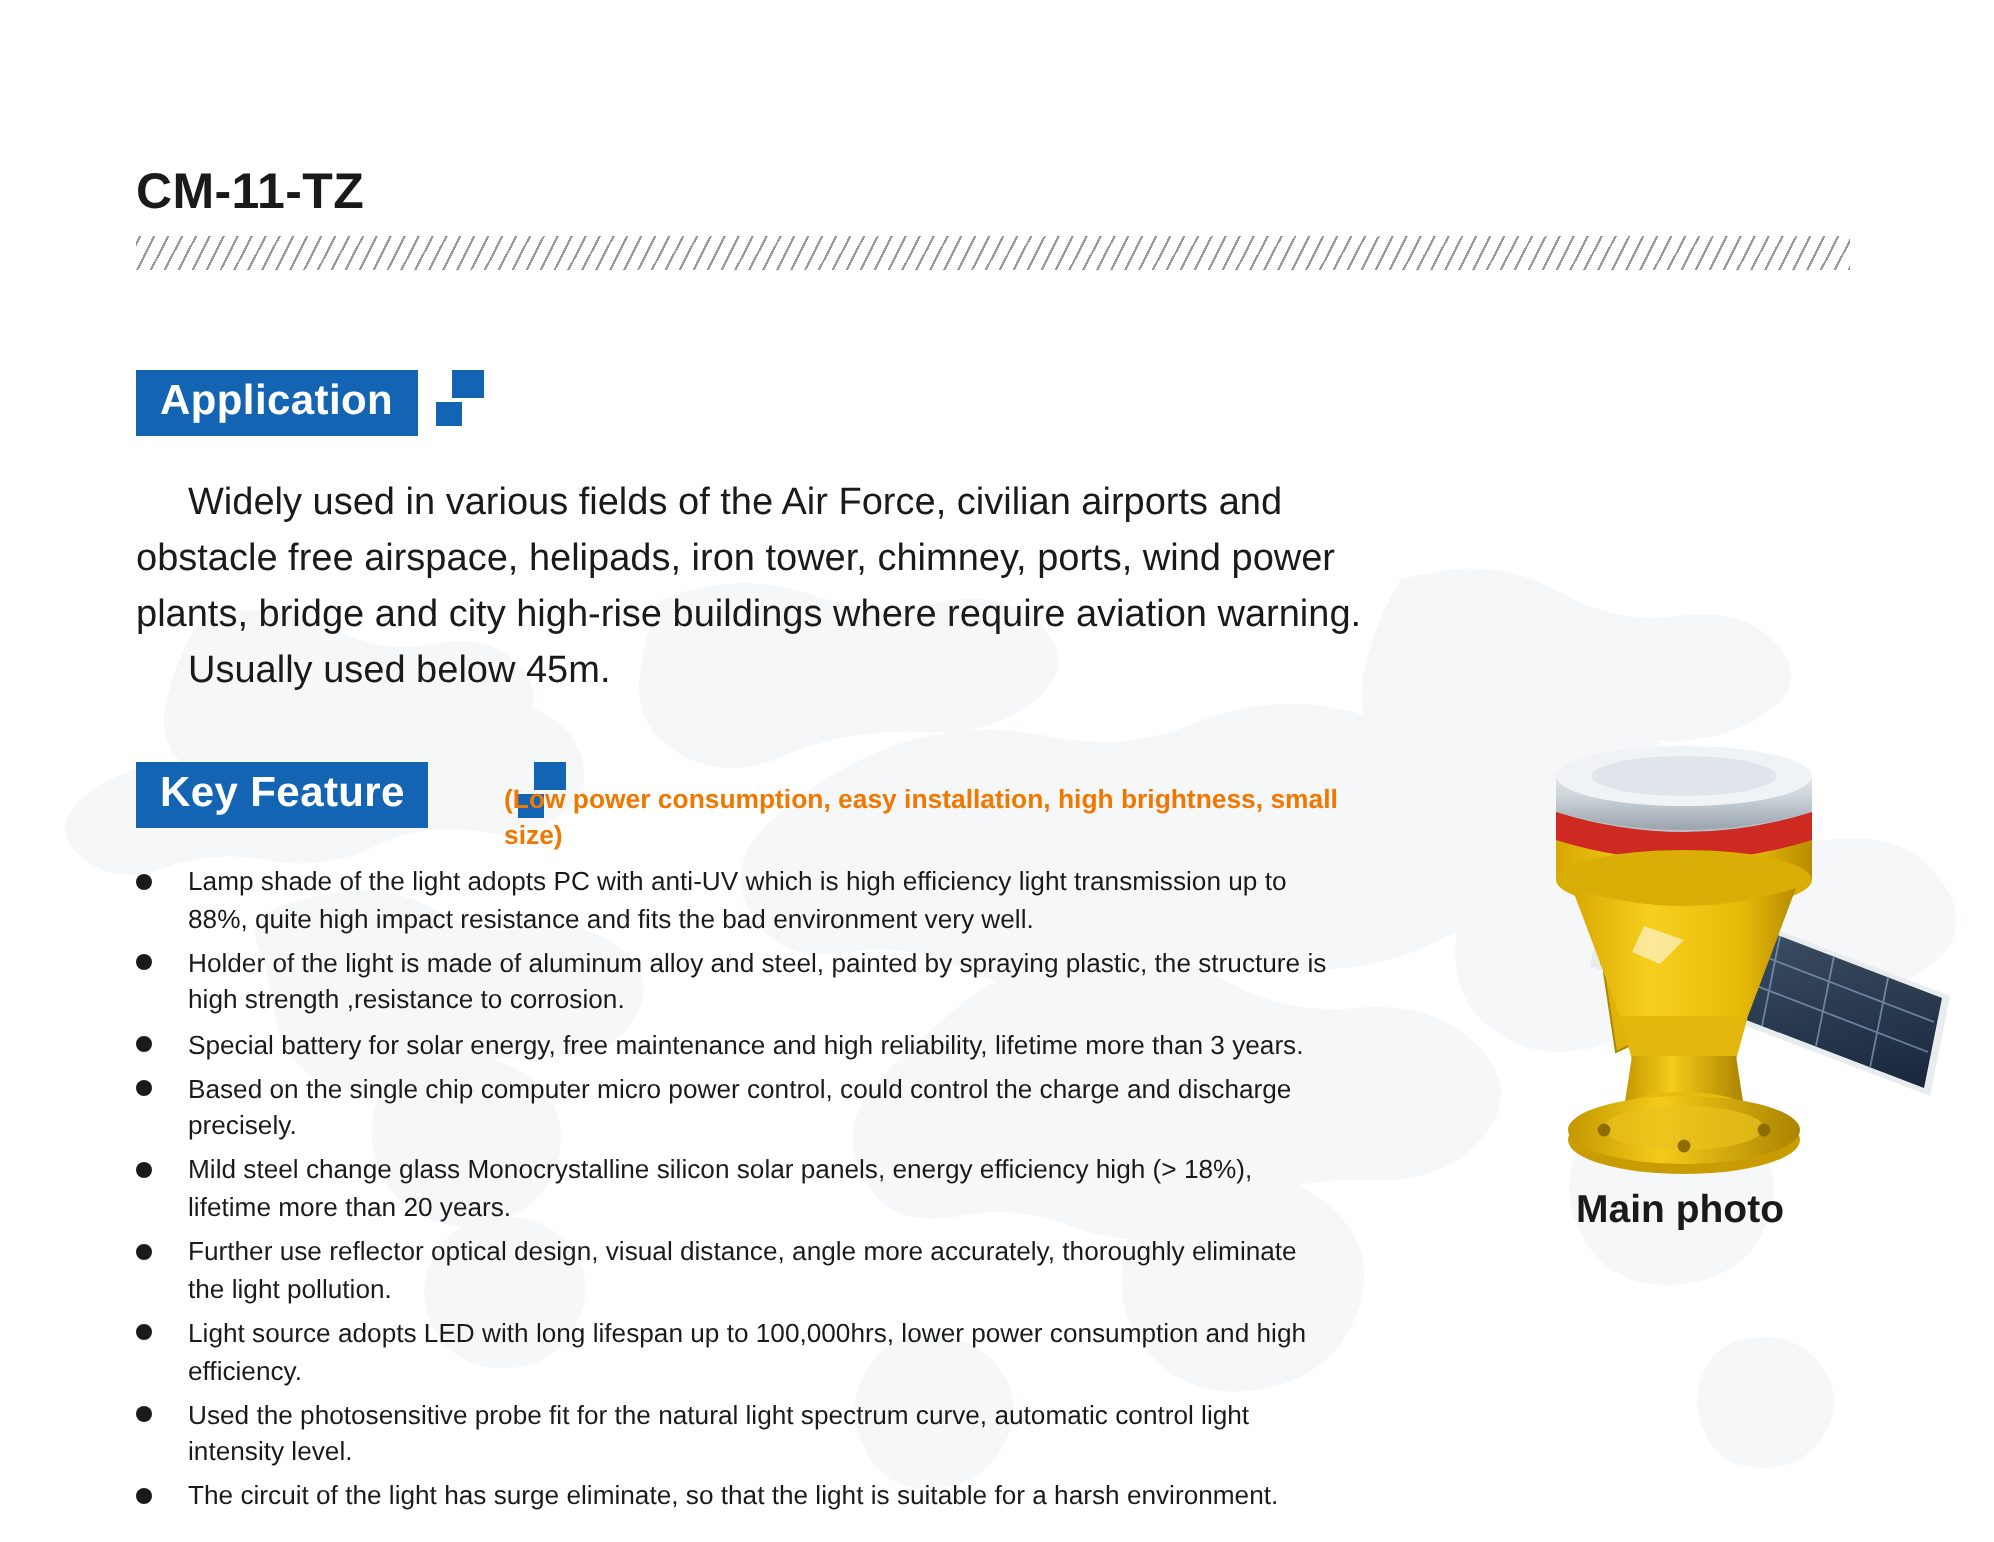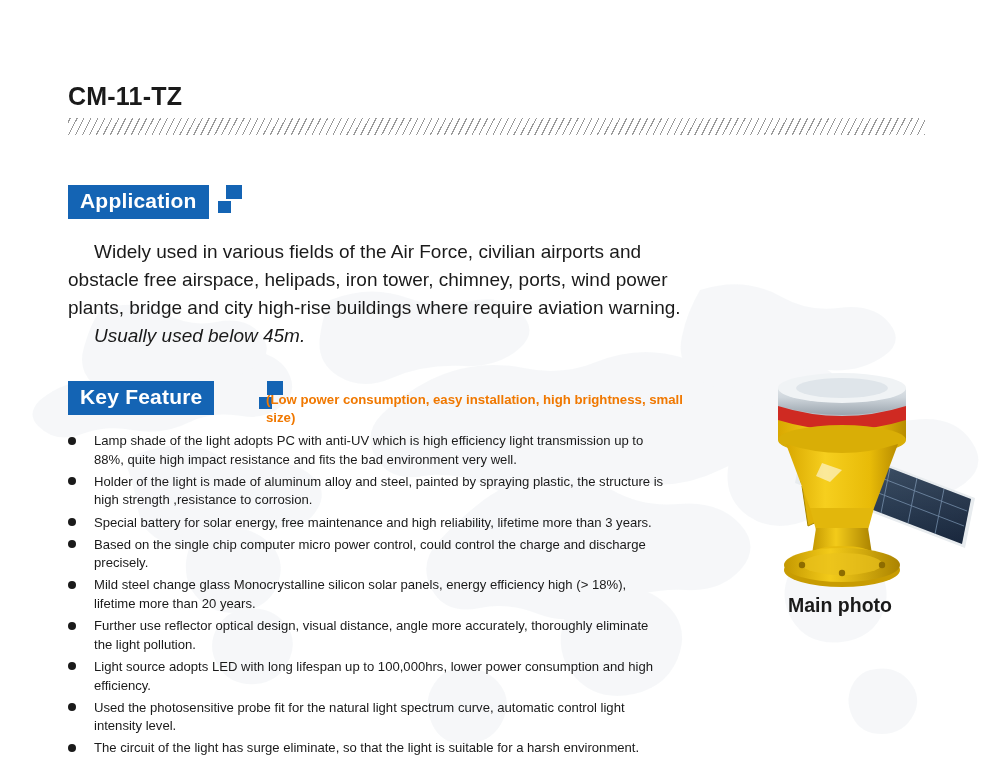--- a/index.html
+++ b/index.html
@@ -66,21 +66,21 @@
       #9a9a9a 1.1px,
       rgba(255,255,255,0) 1.1px,
       rgba(255,255,255,0) 6.2px
     );
   }
 
   
   .section-tag {
     position: absolute;
     display: flex;
-    align-items: center;
+    align-items: flex-start;
   }
   .tag-box {
     background: #1464b4;
     color: #ffffff;
     font-size: 21px;
     font-weight: bold;
     padding: 4px 12px 5px 12px;
     line-height: 1.15;
     letter-spacing: 0.2px;
   }
@@ -102,28 +102,28 @@
   .application-body {
     position: absolute;
     left: 68px;
     top: 238px;
     width: 620px;
     font-size: 19px;
     line-height: 1.48;
     color: #1a1a1a;
   }
   .application-body p { margin: 0; }
-  .application-body p + p { margin-top: 0px; font-style: italic; }
+  .application-body p + p { margin-top: 0px; }
   .indent { display: inline-block; width: 26px; }
 
   
   .keyfeature-tag { left: 68px; top: 381px; gap: 36px; }
   .keyfeature-note {
     position: absolute;
-    left: 266px;
+    left: 252px;
     top: 391px;
     width: 420px;
     font-size: 13.2px;
     font-weight: bold;
     line-height: 1.33;
     color: #f07800;
   }
   .feature-list {
     position: absolute;
     left: 68px;

